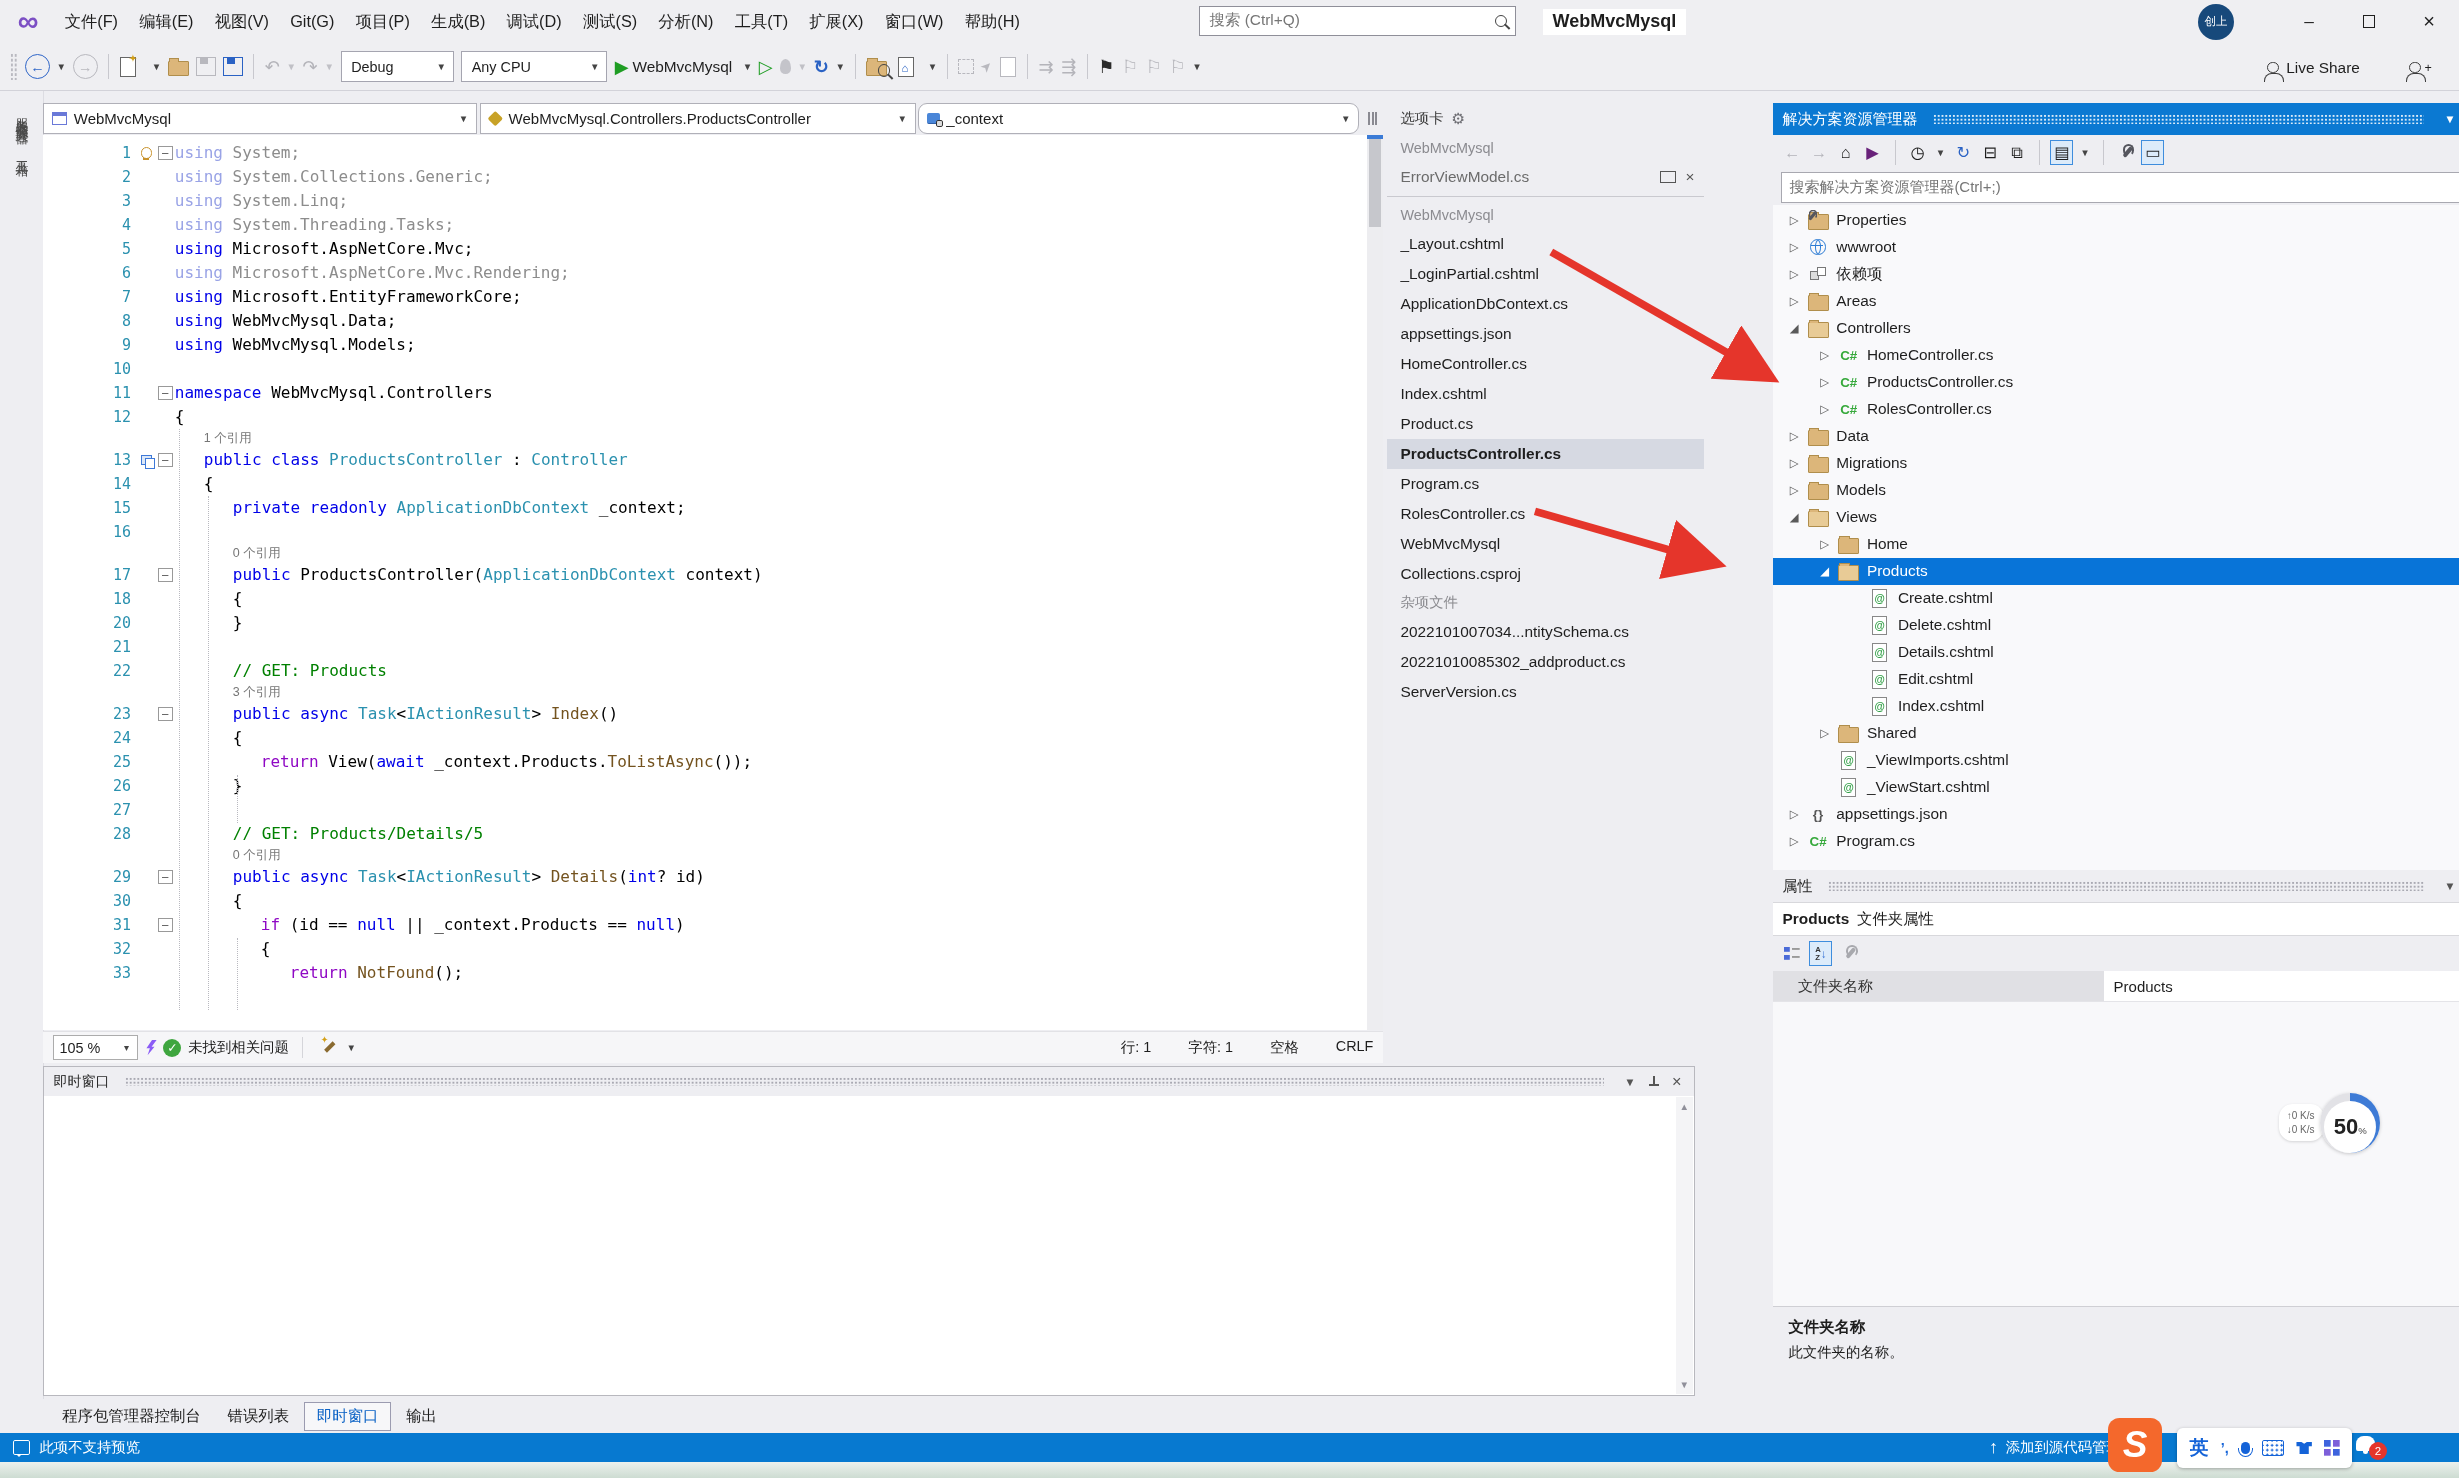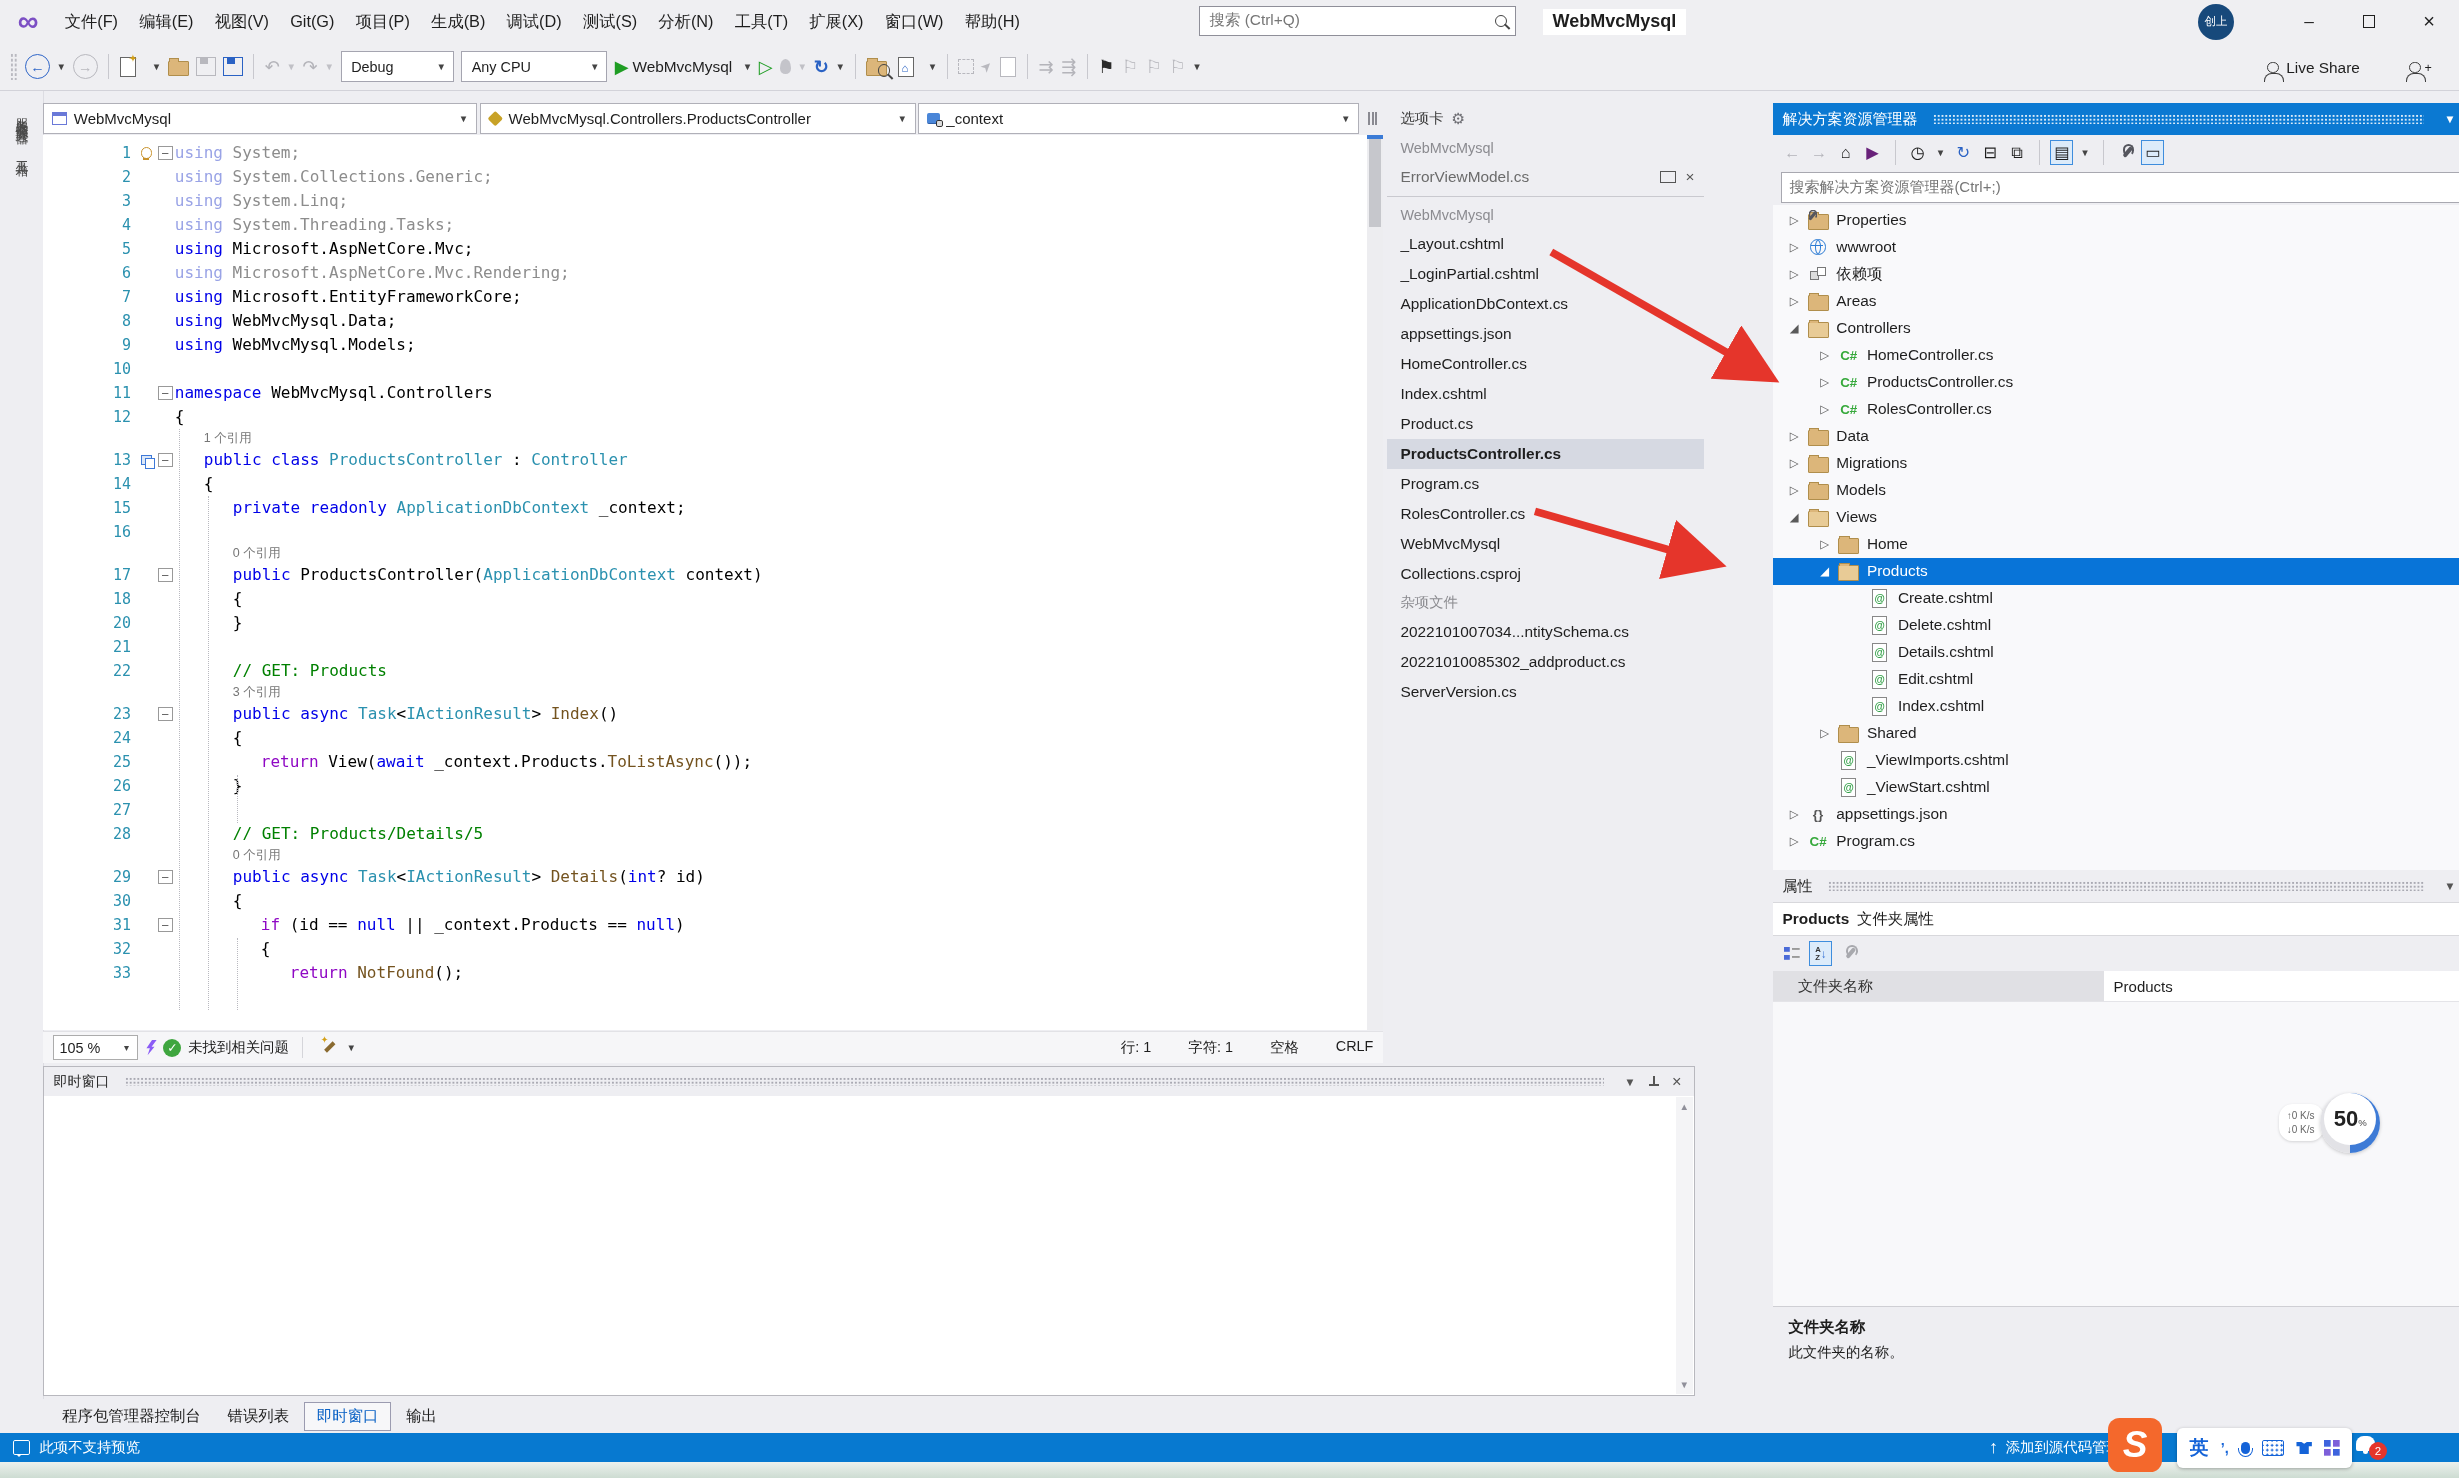--- a/index.html
+++ b/index.html
@@ -175,21 +175,21 @@
     linear-gradient(#3E63DD,#3E63DD) 0 0/6.7px 6.7px no-repeat,
     linear-gradient(#7D5FD9,#7D5FD9) 8.6px 0/6.7px 6.7px no-repeat,
     linear-gradient(#7D5FD9,#7D5FD9) 0 8.6px/6.7px 6.7px no-repeat,
     linear-gradient(#3E63DD,#3E63DD) 8.6px 8.6px/6.7px 6.7px no-repeat;}
   #bell{left:2356px;top:1436px;width:19px;height:15.4px;background:#FFF;border-radius:7.7px 7.7px 1.9px 1.9px;z-index:61;}
   #bell::after{content:"";position:absolute;left:6.7px;top:15.4px;width:5.8px;height:2.9px;background:#FFF;border-radius:0 0 2.9px 2.9px;}
   #badge{left:2369px;top:1442px;width:18px;height:18px;background:#E5352B;border-radius:50%;color:#FFF;font-size:11.5px;display:flex;align-items:center;justify-content:center;z-index:62;}
   
   #netwidget{left:2279px;top:1086px;width:150px;height:73px;z-index:40;display:flex;align-items:center;}
   #netpill{background:#FFF;border-radius:13.4px;box-shadow:0 1px 2.9px rgba(0,0,0,.15);padding:4.8px 9.6px 4.8px 7.7px;font-size:10px;color:#666;line-height:13.4px;}
-  #netcirc{width:60px;height:60px;border-radius:50%;background:conic-gradient(#3E7BD6 0 50%,#E2E2E6 50% 100%);display:flex;align-items:flex-start;justify-content:center;margin-left:-3.8px;box-shadow:0 1px 3.8px rgba(0,0,0,.2);}
+  #netcirc{width:60px;height:60px;border-radius:50%;background:conic-gradient(#3E7BD6 0 50%,#E2E2E6 50% 100%);display:flex;align-items:flex-end;justify-content:center;margin-left:-3.8px;box-shadow:0 1px 3.8px rgba(0,0,0,.2);}
   #netcirc .inner{width:52px;height:52px;border-radius:50%;background:#FFF;display:flex;align-items:baseline;justify-content:center;padding-top:13.4px;box-sizing:border-box;}
   #netcirc .pct{font-size:22px;font-weight:bold;color:#222;}
   #netcirc .unit{font-size:9.6px;color:#444;}
   
   #arrows{position:absolute;left:0;top:0;z-index:50;pointer-events:none;}
 </style>
 </head>
 <body>
 
 <div id="root">
@@ -325,21 +325,21 @@
     <div class="crumb" style="width:437px;">
       <span class="ic-proj"></span>
       <span>WebMvcMysql</span>
       <span class="cc">▼</span>
     </div>
     <div class="crumb" style="width:439px;">
       <span class="ic-class"></span>
       <span>WebMvcMysql.Controllers.ProductsController</span>
       <span class="cc">▼</span>
     </div>
-    <div class="crumb" style="width:444px;">
+    <div class="crumb" style="width:444px;border-radius:9px;">
       <span class="ic-field"></span>
       <span>_context</span>
       <span class="cc">▼</span>
     </div>
     <div class="split-handle">
         <i></i>
         <i></i>
         <i></i>
       </div>
   </div>

